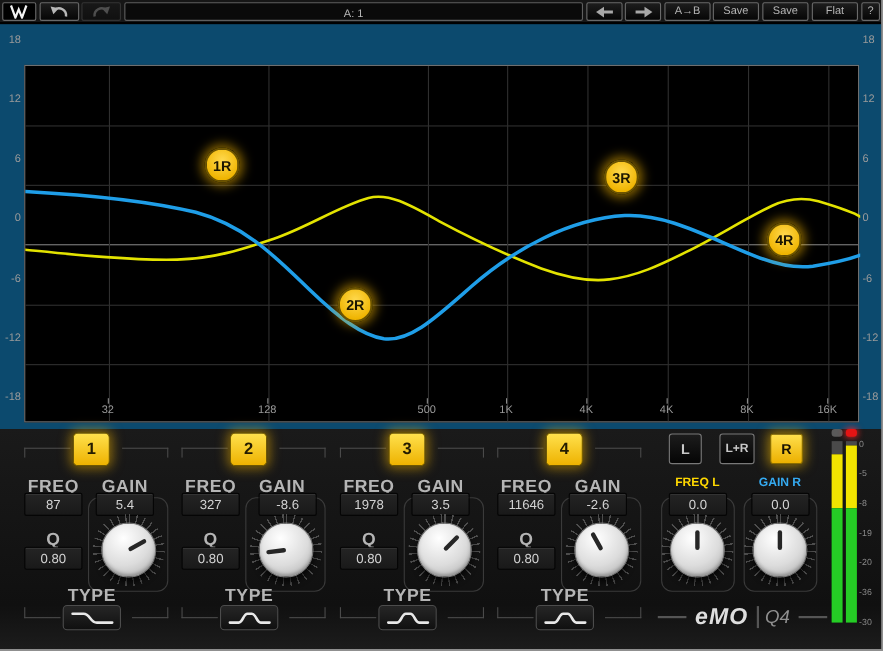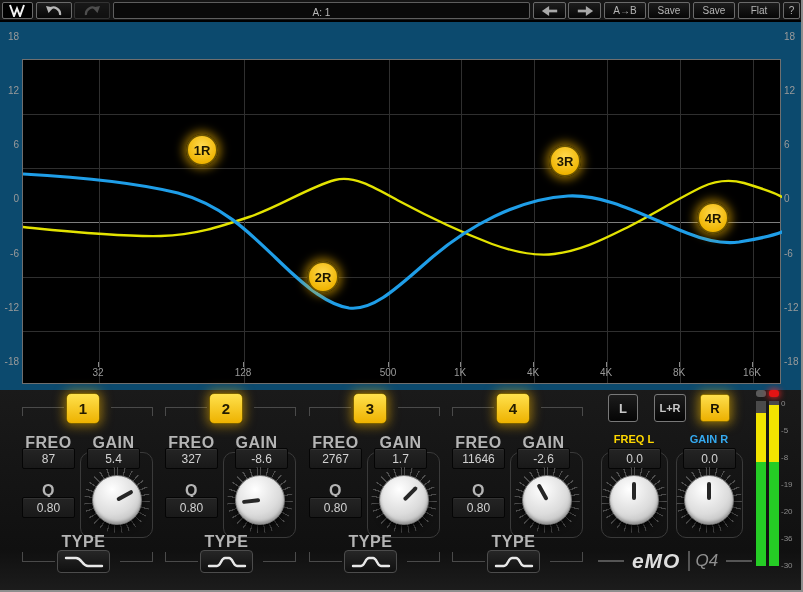--- a/index.html
+++ b/index.html
@@ -252,22 +252,22 @@
     </div>
   </div>
 
   <div class="band-panel" style="left:307px">
     <div class="brk brk-tl"></div>
     <div class="brk brk-tr"></div>
     <div class="badge">3</div>
     <div class="lbl" style="left:2px;top:44px">FREQ</div>
     <div class="lbl" style="left:67px;top:44px">GAIN</div>
     <div class="kbracket" style="left:60px;top:62px;width:73px;height:86px"></div>
-    <div class="vbox" style="left:2px;top:58px">2767</div>
-    <div class="vbox" style="left:67px;top:58px">1.7</div>
+    <div class="vbox" style="left:2px;top:58px">1978</div>
+    <div class="vbox" style="left:67px;top:58px">3.5</div>
     <div class="lbl" style="left:2px;top:92px">Q</div>
     <div class="vbox" style="left:2px;top:107px">0.80</div>
     <div class="ticks" style="left:64px;top:77px"></div>
     <div class="knob" style="left:72px;top:85px">
       <div class="pointer" style="transform:rotate(45deg)"></div>
     </div>
     <div class="lbl" style="left:37px;top:143px">TYPE</div>
     <div class="brk brk-bl"></div>
     <div class="brk brk-br"></div>
     <div class="type-btn">

